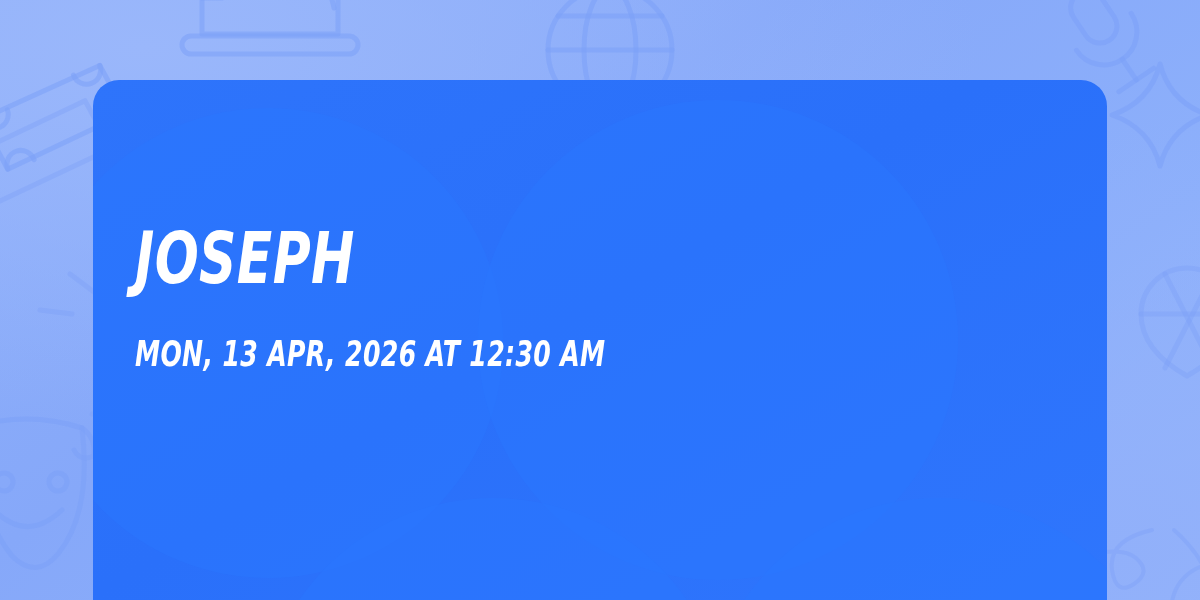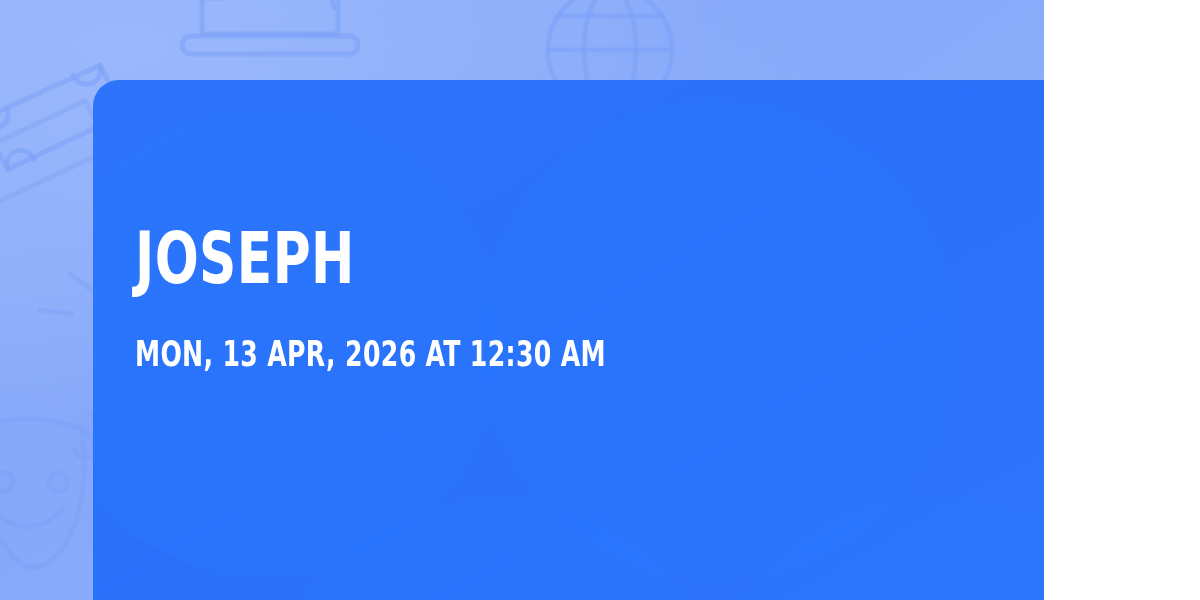--- a/index.html
+++ b/index.html
@@ -4,26 +4,27 @@
 <style>
   * { margin:0; padding:0; box-sizing:border-box; }
   html, body {
     width:1200px; height:600px;
     overflow:hidden;
     font-family:"Liberation Sans", sans-serif;
   }
 
   .screen {
     position:relative;
-    width:1044px; height:600px;
+    width:1200px; height:600px;
     background:
       radial-gradient(120% 110% at 12% 8%,  #9ab7fb 0%, rgba(154,183,251,0) 58%),
       radial-gradient(110% 120% at 92% 92%, #91b0fa 0%, rgba(145,176,250,0) 60%),
       linear-gradient(145deg, #8fb0fa 0%, #86a8f9 38%, #8db0fb 72%, #9ab9fc 100%);
     overflow:hidden;
+    font-style:italic;
   }
 
   
   .bg-art {
     position:absolute; inset:0;
     pointer-events:none;
   }
   .bg-art svg { position:absolute; }
   .ico {
     fill:none;

